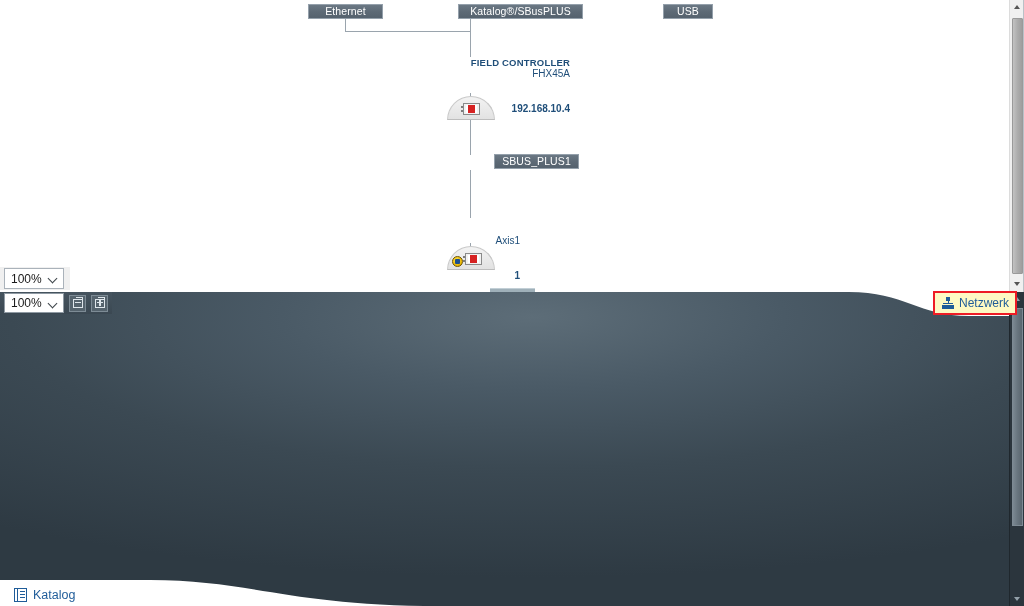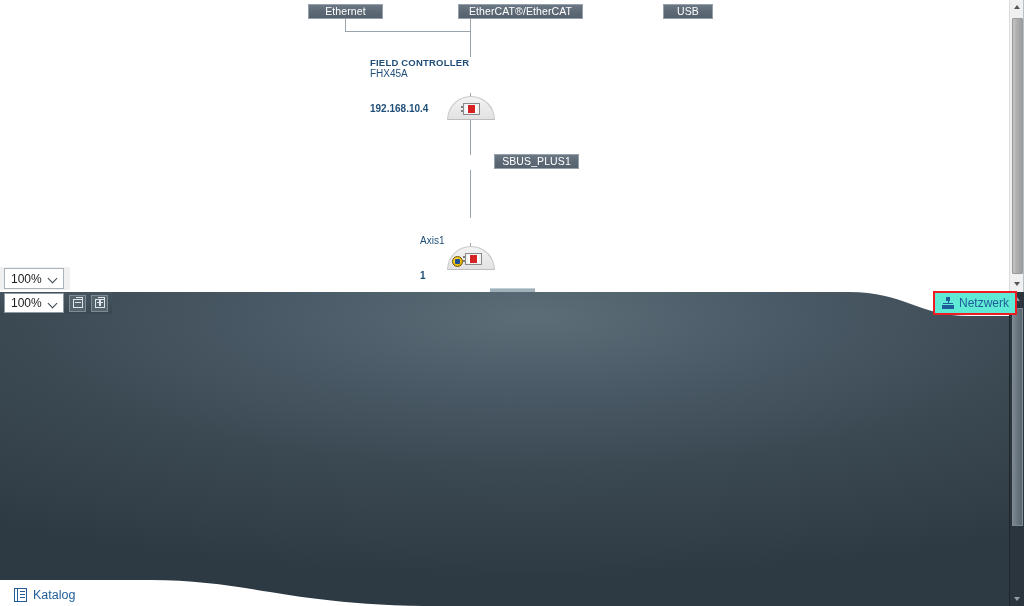--- a/index.html
+++ b/index.html
@@ -38,21 +38,21 @@
 
   
   .ln { position: absolute; background: #9aa4ad; }
   .ln-v { width: 1px; }
   .ln-h { height: 1px; }
 
   
   .node-label {
     position: absolute;
     color: #1f4e79;
-    text-align: left;
+    text-align: right;
     white-space: nowrap;
     font-size: 10px;
     line-height: 11px;
   }
   .node-label .lbl-title { font-weight: bold; font-size: 9.5px; letter-spacing: .2px; }
   .node-label .lbl-sub   { font-weight: normal; font-size: 10px; }
   .node-label .lbl-ip    { font-weight: bold; font-size: 10px; margin-top: 24px; }
 
   
   .dome {
@@ -245,21 +245,21 @@
     width: 6px; height: 1.5px; background: #dfe6eb;
   }
   .zbtn .sign.v {
     left: 7.3px; top: 4px; width: 1.5px; height: 6px;
   }
 
   
   .netzwerk-tab {
     position: absolute; left: 933px; top: 291px;
     width: 84px; height: 24px;
-    background: #5eead4;
+    background: #fef9c3;
     border: 2px solid #ee1c25;
     display: flex; align-items: center;
     gap: 5px; padding-left: 7px;
     z-index: 8;
   }
   .netzwerk-tab .label {
     color: #1f5c99; font-size: 12px; white-space: nowrap;
   }
   .ico-network {
     position: relative; width: 12px; height: 12px; flex: 0 0 12px;
@@ -339,21 +339,21 @@
   }
 </style>
 </head>
 <body>
 
 <div id="app">
 
   <div class="top-panel">
 
     <div class="bus-bar" id="bus-ethernet">Ethernet</div>
-    <div class="bus-bar" id="bus-ethercat">EtherCAT®/EtherCAT</div>
+    <div class="bus-bar" id="bus-ethercat">Katalog®/SBusPLUS</div>
     <div class="bus-bar" id="bus-usb">USB</div>
 
     <div class="ln ln-v" style="left:345px; top:19px; height:12px;"></div>
     <div class="ln ln-h" style="left:345px; top:31px; width:126px;"></div>
     <div class="ln ln-v" style="left:470px; top:19px; height:38px;"></div>
     <div class="ln ln-v" style="left:470px; top:93px; height:8px;"></div>
 
     <div class="node-label" style="left:370px; top:57px; width:200px;">
       <div class="lbl-title">FIELD CONTROLLER</div>
       <div class="lbl-sub">FHX45A</div>

